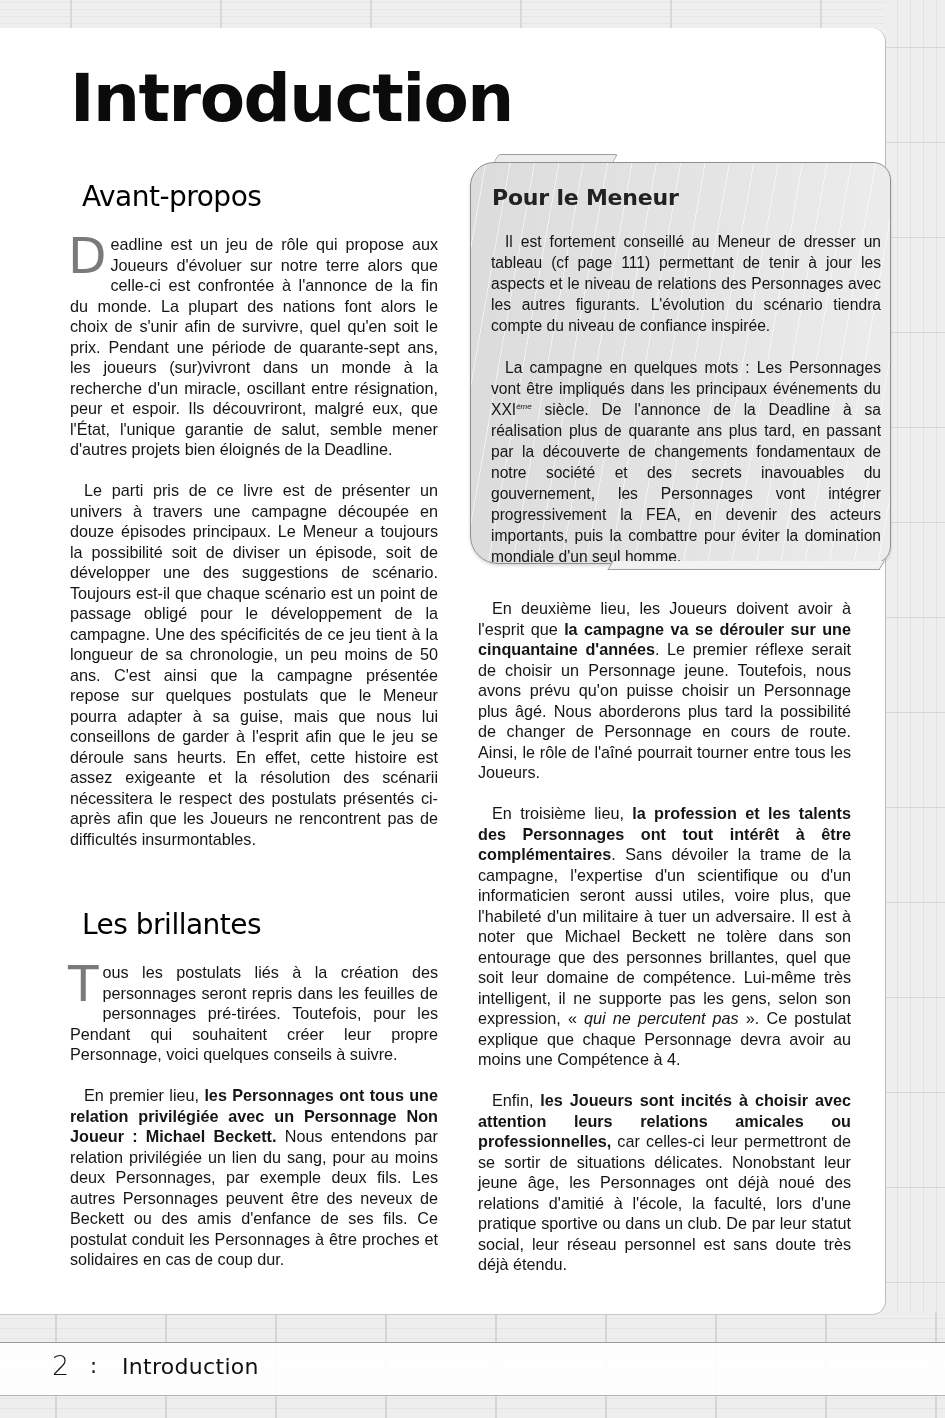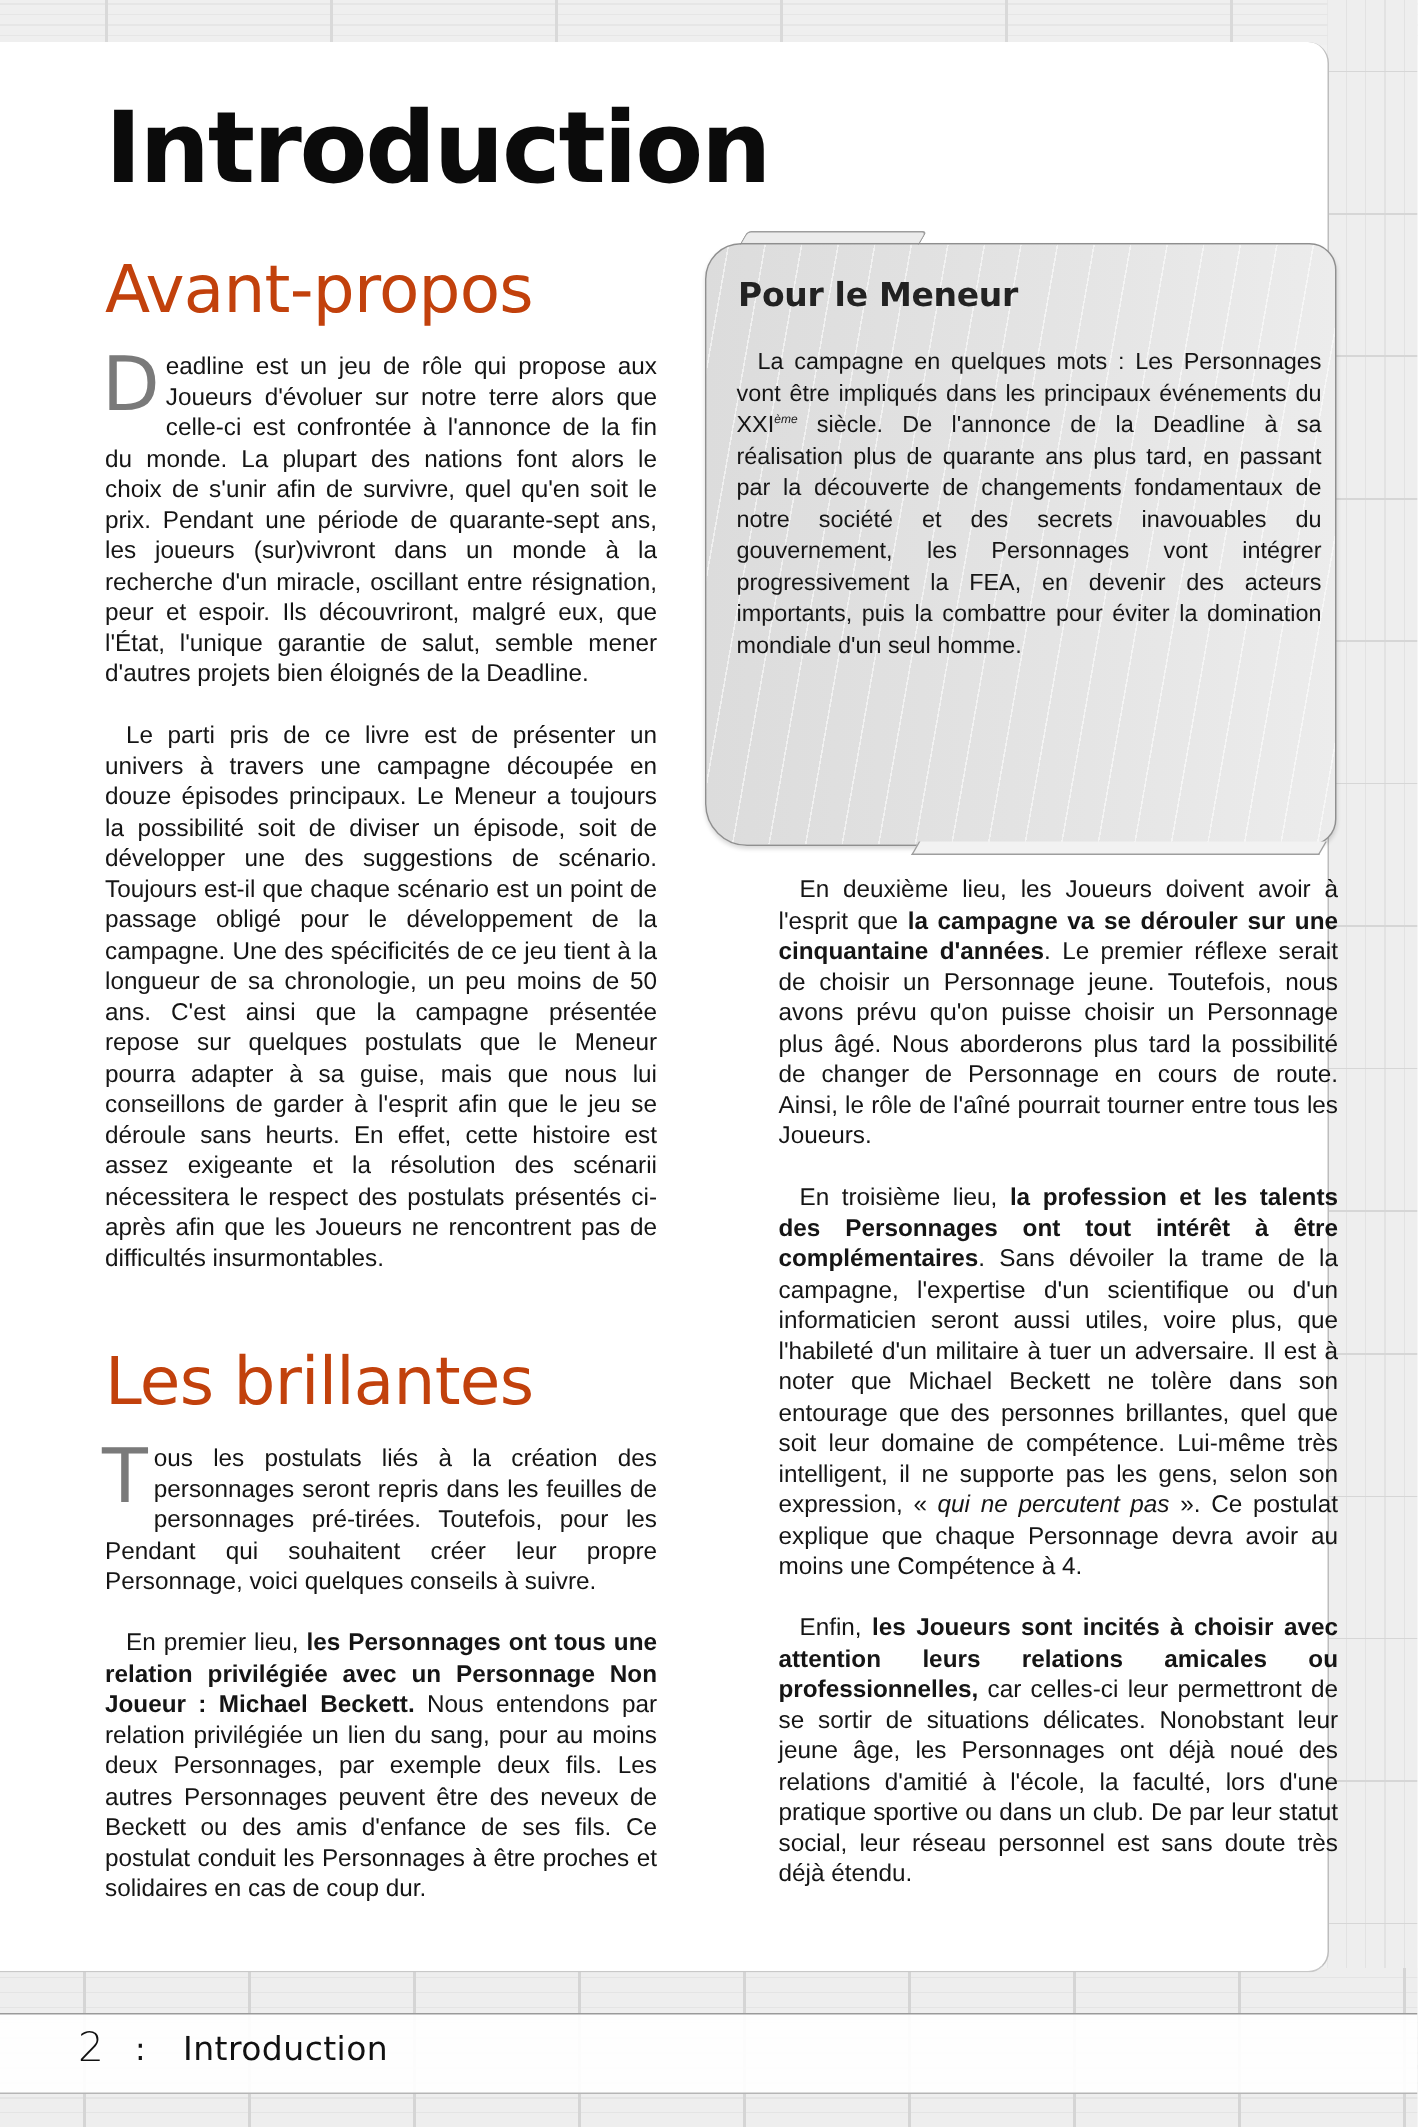--- a/index.html
+++ b/index.html
@@ -53,39 +53,39 @@
   }
 
   .h1 {
     position:absolute; left:70px; top:60px; z-index:3;
     font-family:"DejaVu Sans", sans-serif; font-weight:bold;
     font-size:66px; letter-spacing:-1.5px; color:#0b0b0b; margin:0;
   }
   .h2 {
     position:absolute; left:70px; z-index:3;
     font-family:"DejaVu Sans", sans-serif; font-weight:normal;
-    font-size:44px; letter-spacing:-0.5px; color:#c2410c; margin:0;
+    font-size:28px; letter-spacing:-0.5px; color:#000000; margin:12px;
   }
   .h2.avant { top:168px; }
   .h2.perso { top:896px; }
 
   .col {
     position:absolute; z-index:3; width:368px;
     font-size:16.2px; line-height:20.5px; text-align:justify;
     font-family:"Liberation Sans", sans-serif; color:#151515;
   }
   .col p { margin:0 0 20.5px 0; text-indent:14px; hyphens:auto; }
   .col p.drop { text-indent:0; }
   .dropcap {
     float:left; font-family:"DejaVu Sans", sans-serif; font-size:50px; line-height:40px;
     color:#7a7a7a; margin:2px 4px 0 -2px; font-weight:normal;
   }
   .col-left-1 { left:70px; top:234px; }
   .col-left-2 { left:70px; top:962px; }
-  .col-right  { left:478px; top:583px; width:373px;margin-left:41px; }
+  .col-right  { left:478px; top:598px; width:373px; }
 
   
   .box-tab {
     position:absolute; left:495px; top:154px; width:118px; height:10px; z-index:3;
     background:#ececec; border:1px solid #9e9e9e; border-bottom:none;
     transform:skewX(-30deg); border-radius:3px 3px 0 0;
   }
   .box-tab-bottom {
     position:absolute; left:610px; top:561px; width:270px; height:8px; z-index:3;
     background:#f2f2f2; border:1px solid #9e9e9e; border-top:none;
@@ -140,20 +140,21 @@
   <p class="drop">
     <span class="dropcap">T</span><span>ous les postulats liés à la création des personnages seront repris dans les feuilles de personnages pré-tirées. Toutefois, pour les Pendant qui souhaitent créer leur propre Personnage, voici quelques conseils à suivre.</span>
   </p>
   <p><span>En premier lieu, </span><b>les Personnages ont tous une relation privilégiée avec un Personnage Non Joueur : Michael Beckett.</b><span> Nous entendons par relation privilégiée un lien du sang, pour au moins deux Personnages, par exemple deux fils. Les autres Personnages peuvent être des neveux de Beckett ou des amis d'enfance de ses fils. Ce postulat conduit les Personnages à être proches et solidaires en cas de coup dur.</span></p>
 </div>
 
 <div class="box-tab"></div>
 <div class="box">
   <h3 class="box-title">Pour le Meneur</h3>
   <div class="box-body">
+    <p>Il est fortement conseillé au Meneur de dresser un tableau (cf page 111) permettant de tenir à jour les aspects et le niveau de relations des Personnages avec les autres figurants. L'évolution du scénario tiendra compte du niveau de confiance inspirée.</p>
     <p><span>La campagne en quelques mots : Les Personnages vont être impliqués dans les principaux événements du XXI</span><sup>ème</sup><span> siècle. De l'annonce de la Deadline à sa réalisation plus de quarante ans plus tard, en passant par la découverte de changements fondamentaux de notre société et des secrets inavouables du gouvernement, les Personnages vont intégrer progressivement la FEA, en devenir des acteurs importants, puis la combattre pour éviter la domination mondiale d'un seul homme.</span></p>
   </div>
 </div>
 <div class="box-tab-bottom"></div>
 
 <div class="col col-right">
   <p><span>En deuxième lieu, les Joueurs doivent avoir à l'esprit que </span><b>la campagne va se dérouler sur une cinquantaine d'années</b><span>. Le premier réflexe serait de choisir un Personnage jeune. Toutefois, nous avons prévu qu'on puisse choisir un Personnage plus âgé. Nous aborderons plus tard la possibilité de changer de Personnage en cours de route. Ainsi, le rôle de l'aîné pourrait tourner entre tous les Joueurs.</span></p>
   <p><span>En troisième lieu, </span><b>la profession et les talents des Personnages ont tout intérêt à être complémentaires</b><span>. Sans dévoiler la trame de la campagne, l'expertise d'un scientifique ou d'un informaticien seront aussi utiles, voire plus, que l'habileté d'un militaire à tuer un adversaire. Il est à noter que Michael Beckett ne tolère dans son entourage que des personnes brillantes, quel que soit leur domaine de compétence. Lui-même très intelligent, il ne supporte pas les gens, selon son expression, « </span><i>qui ne percutent pas</i><span> ». Ce postulat explique que chaque Personnage devra avoir au moins une Compétence à 4.</span></p>
   <p><span>Enfin, </span><b>les Joueurs sont incités à choisir avec attention leurs relations amicales ou professionnelles,</b><span> car celles-ci leur permettront de se sortir de situations délicates. Nonobstant leur jeune âge, les Personnages ont déjà noué des relations d'amitié à l'école, la faculté, lors d'une pratique sportive ou dans un club. De par leur statut social, leur réseau personnel est sans doute très déjà étendu.</span></p>
 </div>

